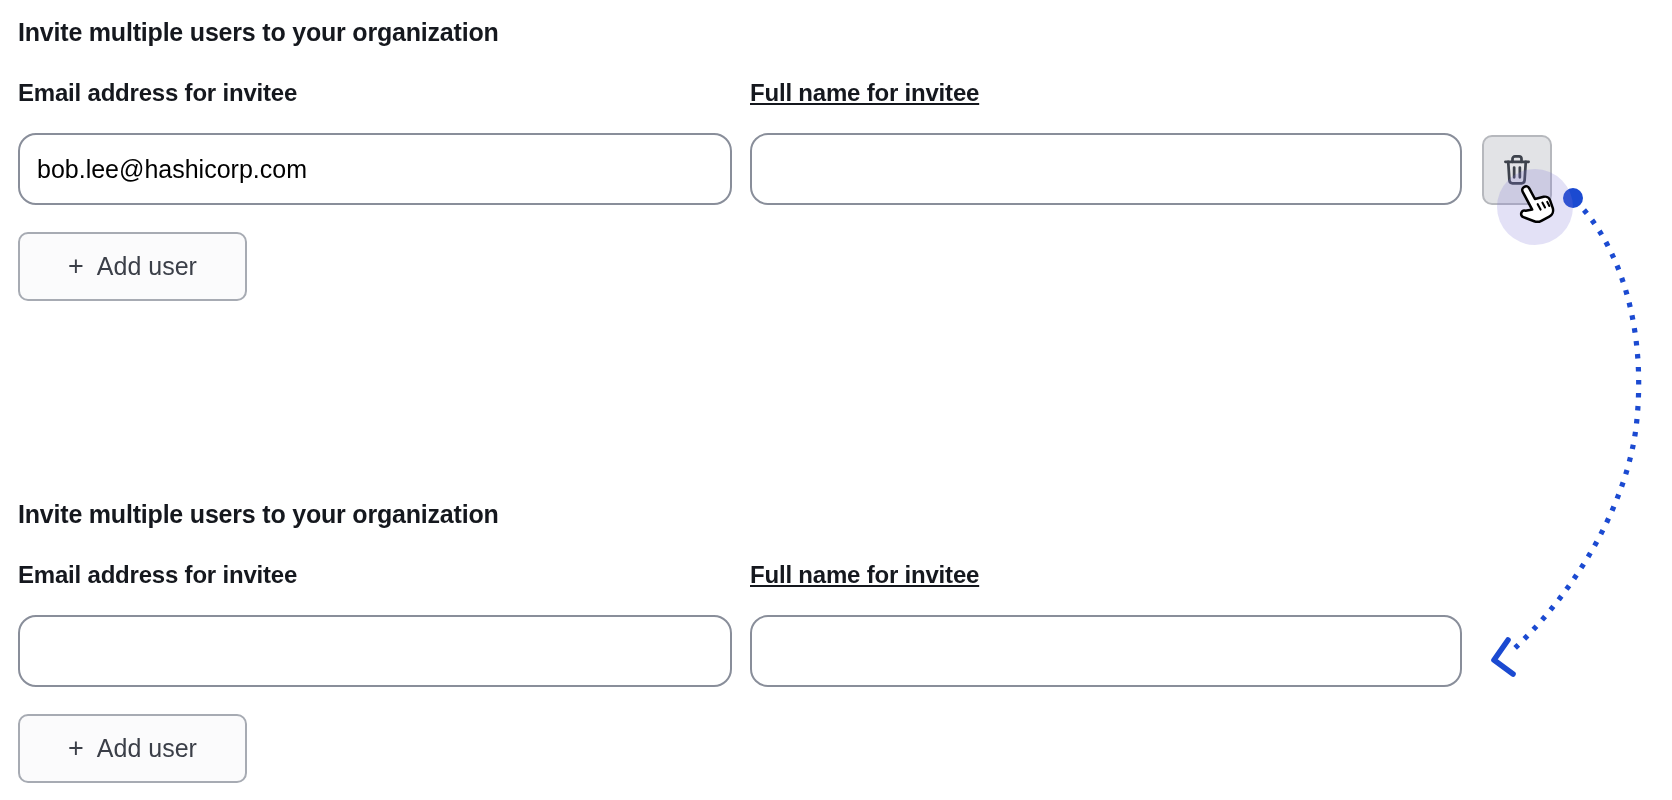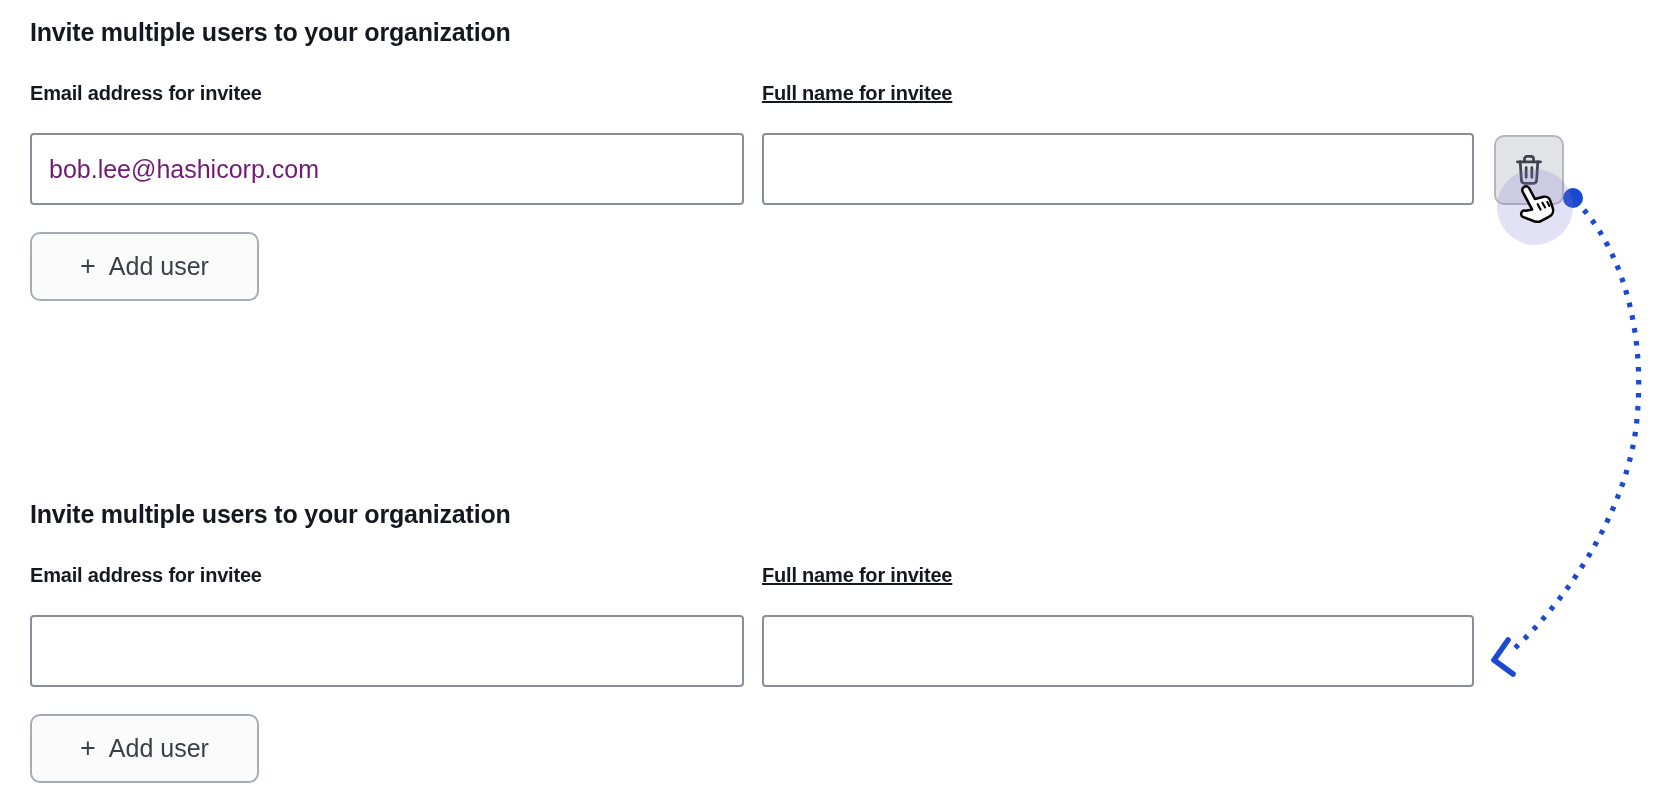--- a/index.html
+++ b/index.html
@@ -1,36 +1,36 @@
 <!DOCTYPE html>
 <html><head>
 <meta charset="utf-8">
 <style>
   html,body{margin:0;padding:0;background:#ffffff;}
   .stage{
     position:relative;width:1672px;height:800px;overflow:hidden;background:#ffffff;
     font-family:"Liberation Sans","DejaVu Sans",sans-serif;
   }
-  .invite-section{position:absolute;left:12px;width:1660px;height:330px;}
+  .invite-section{position:absolute;left:0;width:1660px;height:330px;}
   .s1{top:0;}
   .s2{top:482px;}
   .heading{
     position:absolute;left:18px;top:16px;font-size:25px;font-weight:700;
     color:#15181e;letter-spacing:-0.2px;line-height:32px;
   }
   .field-label{
-    position:absolute;top:78px;font-size:20px;font-weight:700;color:#15181e;
+    position:absolute;top:78px;font-size:24px;font-weight:700;color:#15181e;
     letter-spacing:-0.2px;line-height:30px;
   }
   .email-label{left:18px;}
   .name-label{left:750px;text-decoration:underline;}
   .text-input{
     position:absolute;top:133px;height:72px;box-sizing:border-box;
-    border:2px solid #898e9a;border-radius:4px;background:#ffffff;
-    font-family:inherit;font-size:25px;color:#701a75;padding:12px 17px;outline:none;
+    border:2px solid #898e9a;border-radius:18px;background:#ffffff;
+    font-family:inherit;font-size:25px;color:#000000;padding:12px 17px;outline:none;
   }
   .email-input{left:18px;width:714px;}
   .name-input{left:750px;width:712px;}
   .delete-btn{
     position:absolute;left:1482px;top:135px;width:70px;height:70px;
     background:#e2e3e6;border:2px solid #b6b8bd;border-radius:10px;
     display:flex;align-items:center;justify-content:center;cursor:pointer;padding:0;
   }
   .add-user-btn{
     position:absolute;left:18px;top:232px;width:229px;height:69px;box-sizing:border-box;

